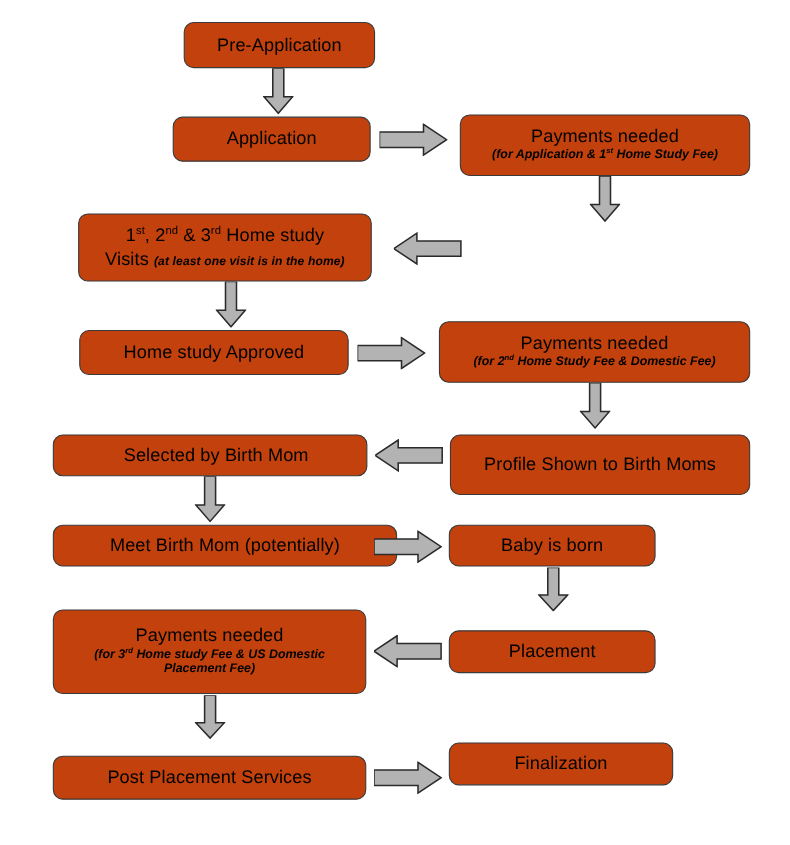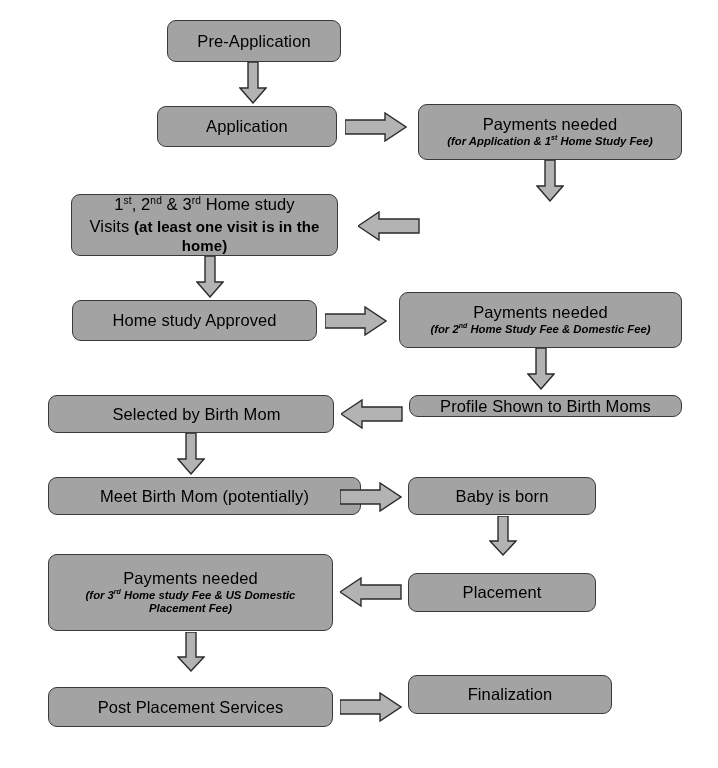--- a/index.html
+++ b/index.html
@@ -17,21 +17,21 @@
     width: 718px;
     height: 768px;
     background: #ffffff;
     overflow: hidden;
   }
 
   
   .node {
     position: absolute;
     box-sizing: border-box;
-    background: #a3a3a3;
+    background: #c2410c;
     border: 1.6px solid #3a3a3a;
     border-radius: 9px;
     display: flex;
     flex-direction: column;
     align-items: center;
     justify-content: center;
     text-align: center;
     padding: 2px 6px;
     line-height: 1.12;
   }
@@ -44,21 +44,22 @@
     white-space: normal;
   }
   .node .sub {
     font-size: 11.3px;
     font-style: italic;
     font-weight: bold;
     margin-top: 1px;
     line-height: 1.2;
   }
   .node .inlinesub {
-    font-size: 15px;
+    font-size: 11px;
+    font-style: italic;
     font-weight: bold;
   }
   sup {
     font-size: 0.62em;
     vertical-align: super;
     line-height: 0;
   }
 
   
   .arrow {
@@ -144,21 +145,21 @@
   <div class="node" style="left:48px; top:395px; width:286px; height:38px;padding-left:17px;">
     <span class="main">Selected by Birth Mom</span>
   </div>
 
   <div class="arrow" style="left:341px; top:399px;">
     <svg width="62" height="30" viewBox="0 0 62 30">
       <polygon points="61,8 21,8 21,1 0,15 21,29 21,22 61,22" fill="#b3b3b3" stroke="#2b2b2b" stroke-width="1.4"></polygon>
     </svg>
   </div>
 
-  <div class="node" style="left:409px; top:395px; width:273px; height:22px;">
+  <div class="node" style="left:409px; top:395px; width:273px; height:55px;">
     <span class="main">Profile Shown to Birth Moms</span>
   </div>
 
   <div class="arrow" style="left:177px; top:433px;">
     <svg width="28" height="42" viewBox="0 0 28 42">
       <polygon points="9,0 19,0 19,26 27,26 14,41 1,26 9,26" fill="#b3b3b3" stroke="#2b2b2b" stroke-width="1.4"></polygon>
     </svg>
   </div>
 
   <div class="node" style="left:48px; top:477px; width:313px; height:38px;">

